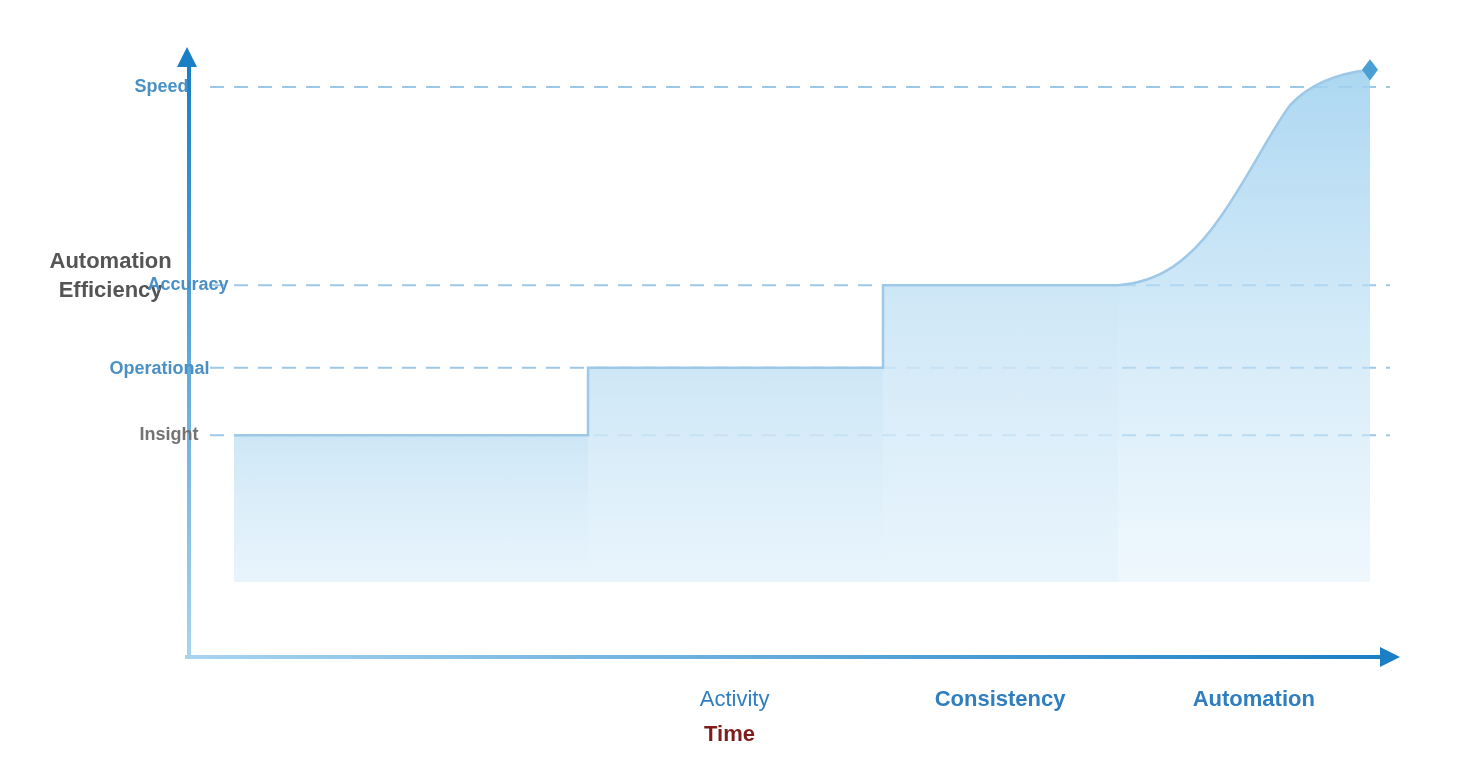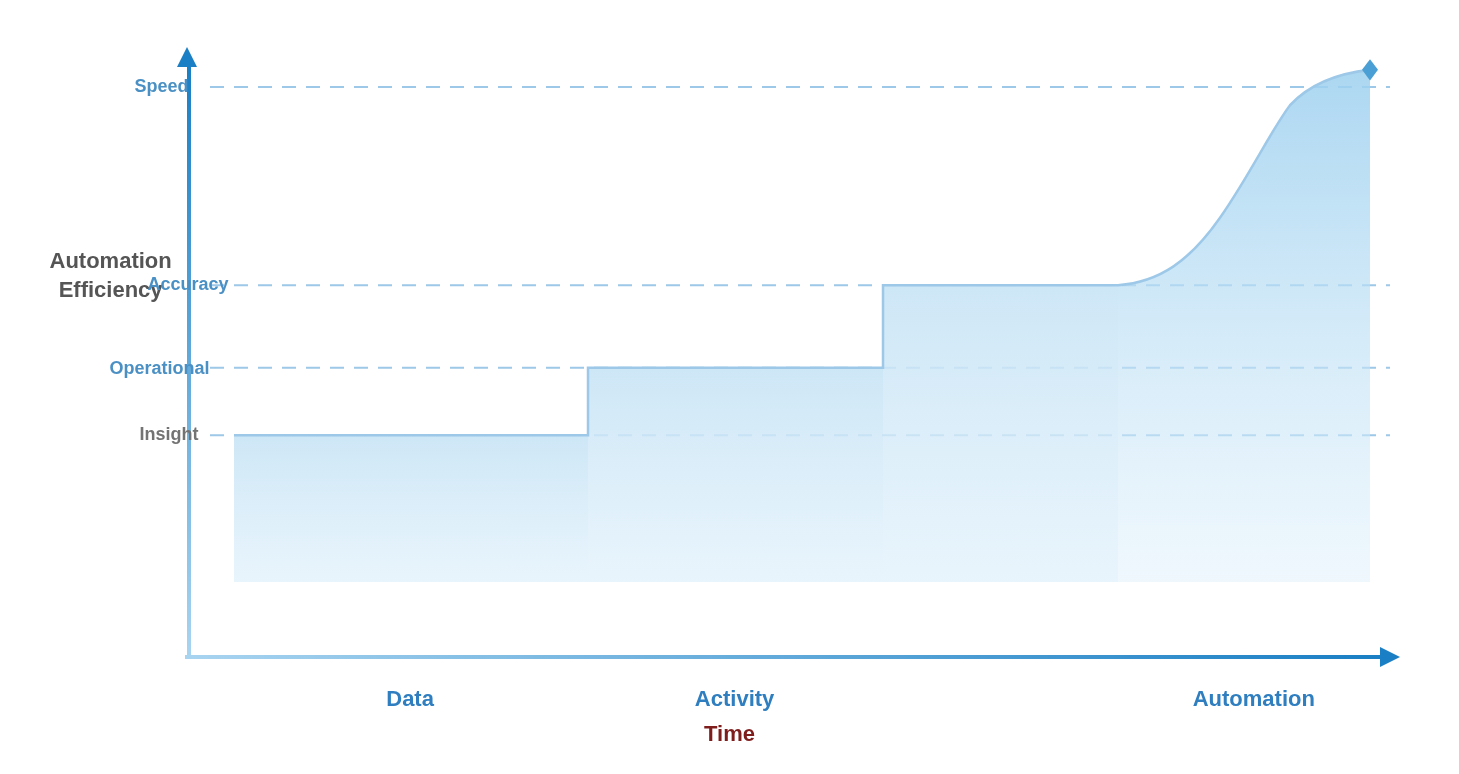--- a/index.html
+++ b/index.html
@@ -167,22 +167,22 @@
     </svg>
 
     <div style="position:absolute; left:-75px; top:calc(5% - 11px); font-size:18px; font-weight:600; color:#4a90c4;">Speed</div>
 
     <div style="position:absolute; left:-78px; top:calc(38% - 11px); font-size:18px; font-weight:600; color:#4a90c4;margin-left:16px;">Accuracy</div>
 
     <div style="position:absolute; left:-100px; top:calc(52% - 11px); font-size:18px; font-weight:600; color:#4a90c4;">Operational</div>
 
     <div style="position:absolute; left:-70px; top:calc(63% - 11px); font-size:18px; font-weight:600; color:#737373;">Insight</div>
 
-    <div style="position:absolute; left:2%; width:30%; bottom:-55px; text-align:center; font-size:22px; font-weight:700; color:#2e7ec0;">Data</div>
 
-    <div style="position:absolute; left:32%; width:25%; bottom:-55px; text-align:center; font-size:22px; font-weight:700; color:#2e7ec0;">Activity</div>
+    <div style="position:absolute; left:32%; width:25%; bottom:-55px; text-align:center; font-size:22px; font-weight:400; color:#2e7ec0;">Activity</div>
 
+    <div style="position:absolute; left:57%; width:20%; bottom:-55px; text-align:center; font-size:22px; font-weight:700; color:#2e7ec0;">Consistency</div>
 
     <div style="position:absolute; left:77%; width:23%; bottom:-55px; text-align:center; font-size:22px; font-weight:700; color:#2e7ec0;">Automation</div>
 
   </div>
 
 </div>
 
 </body></html>

